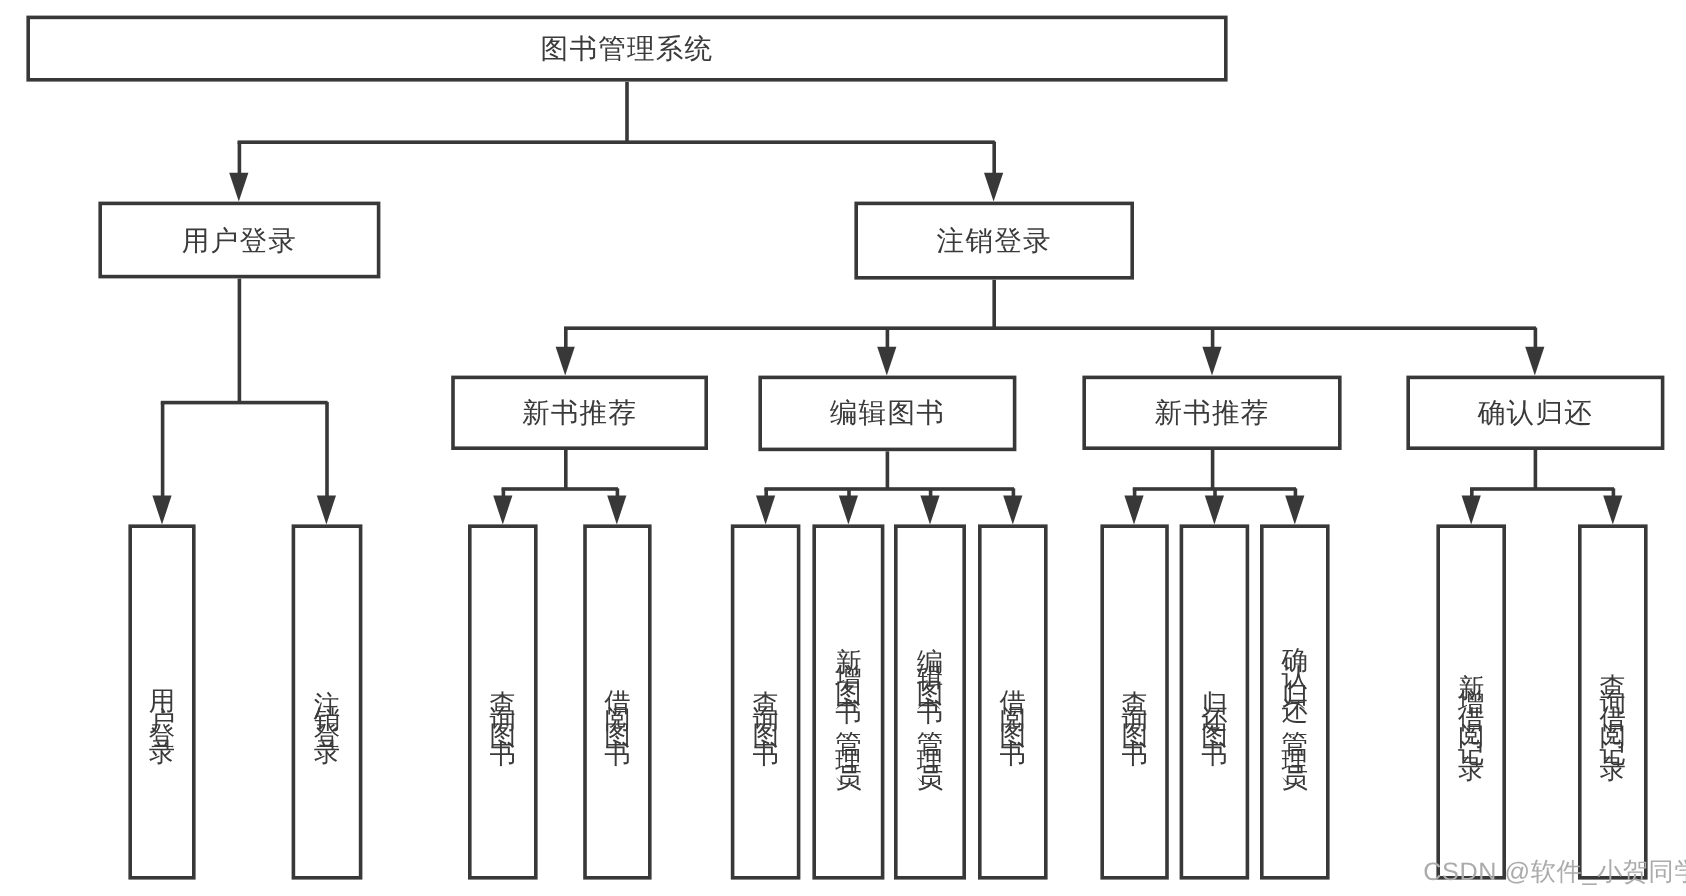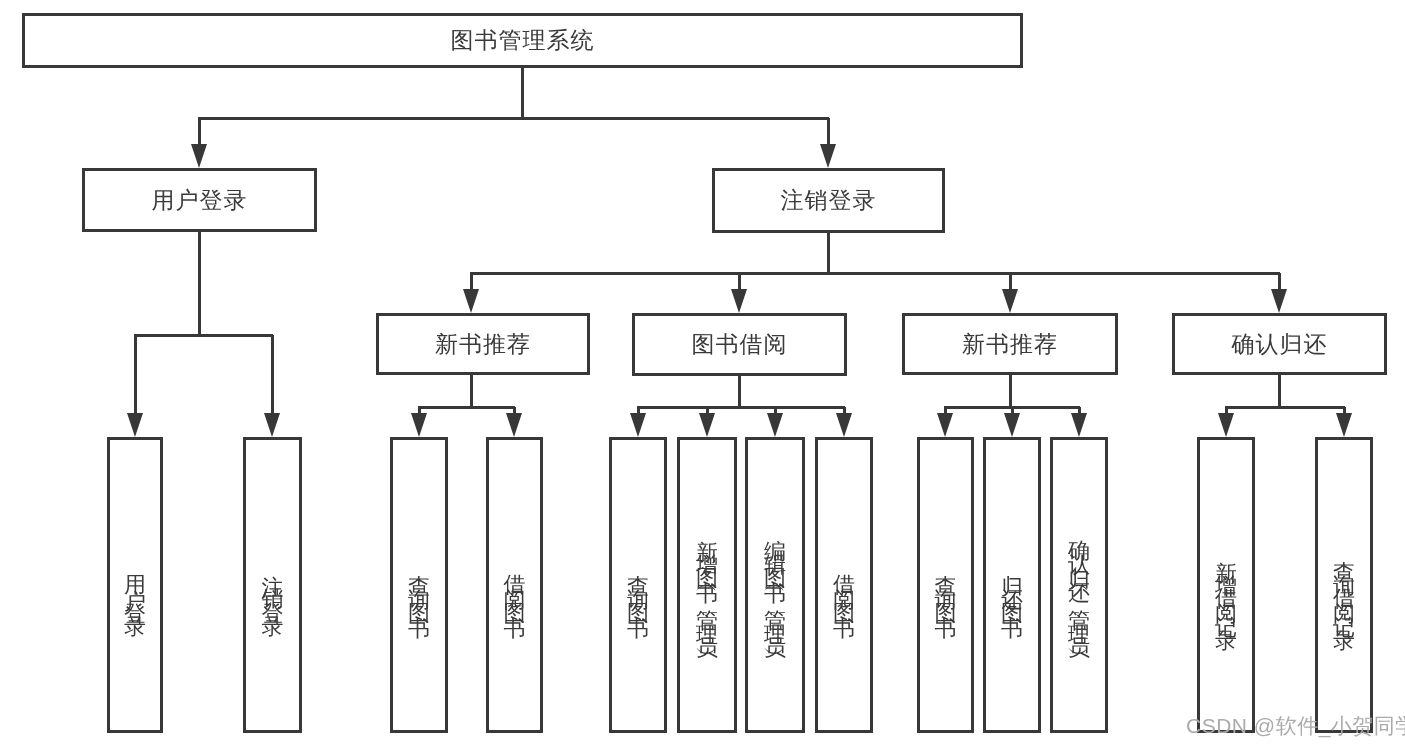--- a/index.html
+++ b/index.html
@@ -130,21 +130,21 @@
       <div class="node vertical" style="left: 107px; top: 437px; width: 56px; height: 296px;">
         <span class="lbl">用户登录</span>
       </div>
       <div class="node vertical" style="left: 243px; top: 437px; width: 59px; height: 296px;">
         <span class="lbl">注销登录</span>
       </div>
       <div class="node" style="left: 376px; top: 313px; width: 214px; height: 62px;">
         <span class="lbl">新书推荐</span>
       </div>
       <div class="node" style="left: 632px; top: 313px; width: 215px; height: 63px;">
-        <span class="lbl">图书借阅</span>
+        <span class="lbl">编辑图书</span>
       </div>
       <div class="node" style="left: 902px; top: 313px; width: 216px; height: 62px;">
         <span class="lbl">新书推荐</span>
       </div>
       <div class="node" style="left: 1172px; top: 313px; width: 215px; height: 62px;">
         <span class="lbl">确认归还</span>
       </div>
       <div class="node vertical" style="left: 390px; top: 437px; width: 58px; height: 296px;">
         <span class="lbl">查询图书</span>
       </div>

